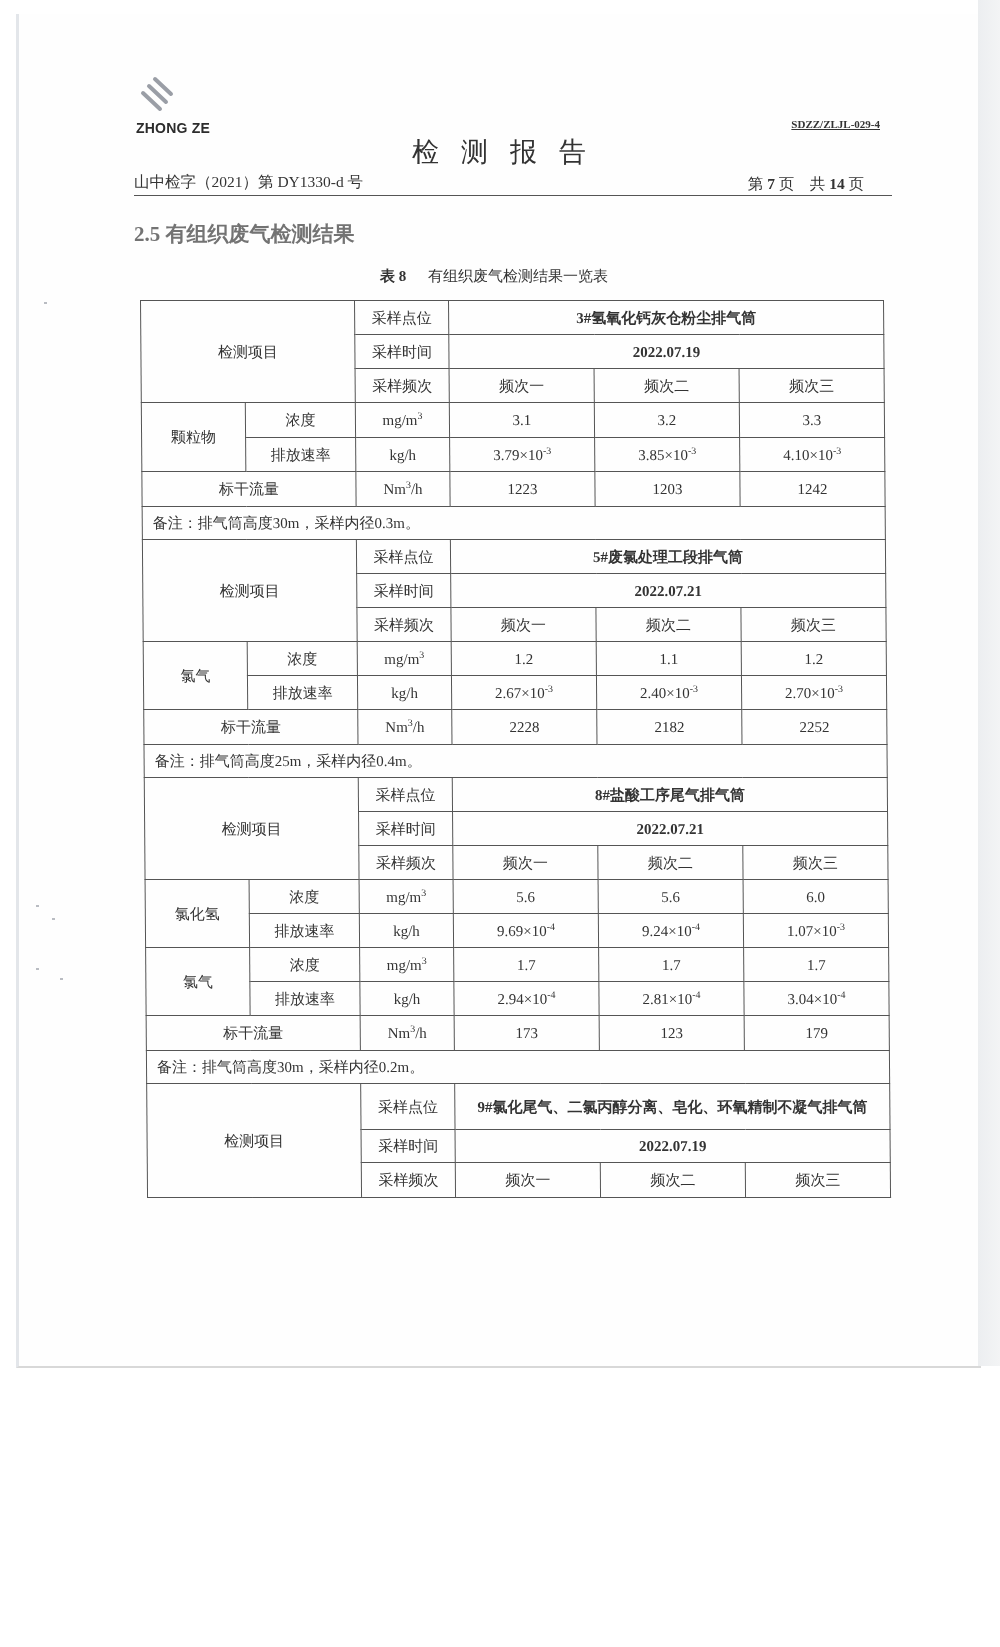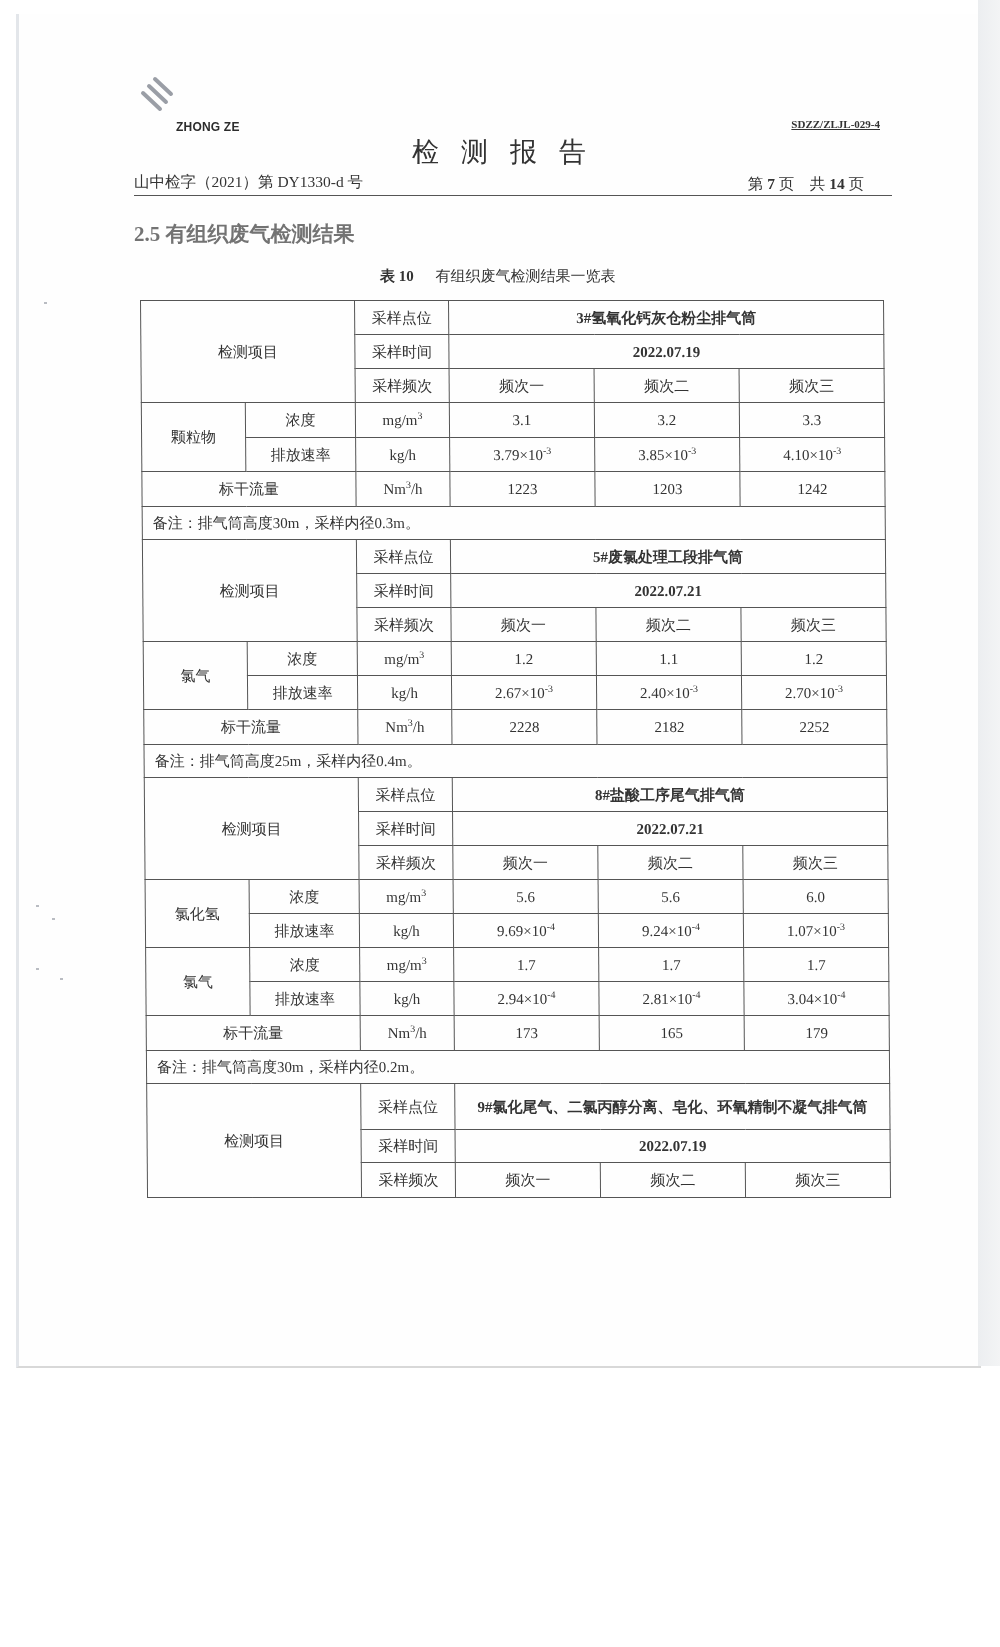--- a/index.html
+++ b/index.html
@@ -15,23 +15,22 @@
     border-left: 3px solid #e3e6ea;
     border-bottom: 2px solid #d8d8d8;
   }
   .scan-right-band {
     position: absolute; left: 978px; top: 0; width: 22px; height: 1366px;
     background: linear-gradient(to right, #eceef0, #f3f4f5);
   }
   .logo { position: absolute; left: 133px; top: 76px; width: 60px; height: 60px; }
   .logo-text {
     position: absolute; left: 136px; top: 120px;
-    font-family: "Liberation Sans", sans-serif; font-size: 12px; font-weight: bold; color: #2c2c2c;
+    font-family: "Liberation Sans", sans-serif; font-size: 14px; font-weight: bold; color: #2c2c2c;
     letter-spacing: 0.2px;
-    margin-left: 40px;
   }
   .doc-code {
     position: absolute; right: 120px; top: 118px;
     font-size: 11px; font-weight: bold; color: #333; text-decoration: underline;
   }
   .report-title {
     position: absolute; left: 0; width: 1000px; top: 134px; text-align: center;
     font-size: 27px; letter-spacing: 22px; color: #333; padding-left: 10px;
   }
   .report-no {
@@ -105,21 +104,21 @@
   <span>页</span>
 </div>
 <div class="header-rule"></div>
 
 <div class="section-title">
   <span style="font-weight:bold">2.5</span>
   <span style="font-weight:bold">有组织废气检测结果</span>
 </div>
 
 <div class="table-caption">
-  <b>表 10</b>
+  <b>表 8</b>
   <span>有组织废气检测结果一览表</span>
 </div>
 
 <table class="results">
   <colgroup>
     <col style="width:104px">
       <col style="width:110px">
       <col style="width:94px">
     <col style="width:145px">
       <col style="width:145px">
@@ -251,21 +250,21 @@
       <td>排放速率</td>
       <td>kg/h</td>
       <td><span>2.94×10</span><sup>-4</sup></td>
       <td><span>2.81×10</span><sup>-4</sup></td>
       <td><span>3.04×10</span><sup>-4</sup></td>
     </tr>
     <tr class="r35">
       <td colspan="2">标干流量</td>
       <td><span>Nm</span><sup>3</sup><span>/h</span></td>
       <td>173</td>
-      <td>165</td>
+      <td>123</td>
       <td>179</td>
     </tr>
     <tr>
       <td colspan="6" class="note">备注：排气筒高度30m，采样内径0.2m。</td>
     </tr>
 
     <tr class="r48">
       <td colspan="2" rowspan="3">检测项目</td>
       <td>采样点位</td>
       <td colspan="3" class="point-val" style="padding:2px 4px;">9#氯化尾气、二氯丙醇分离、皂化、环氧精制不凝气排气筒</td>

